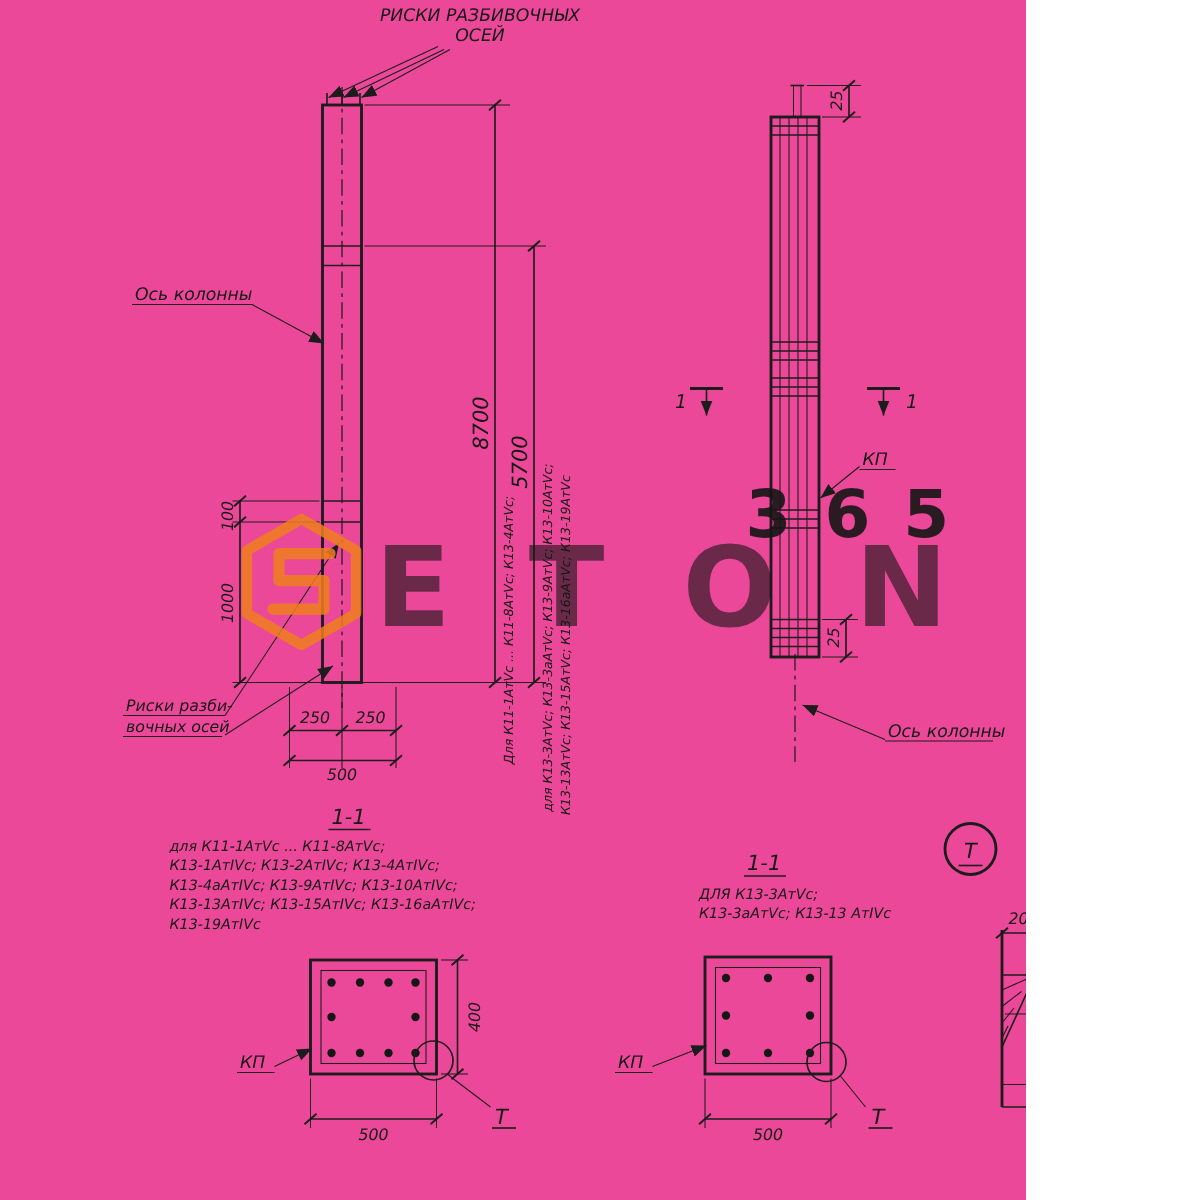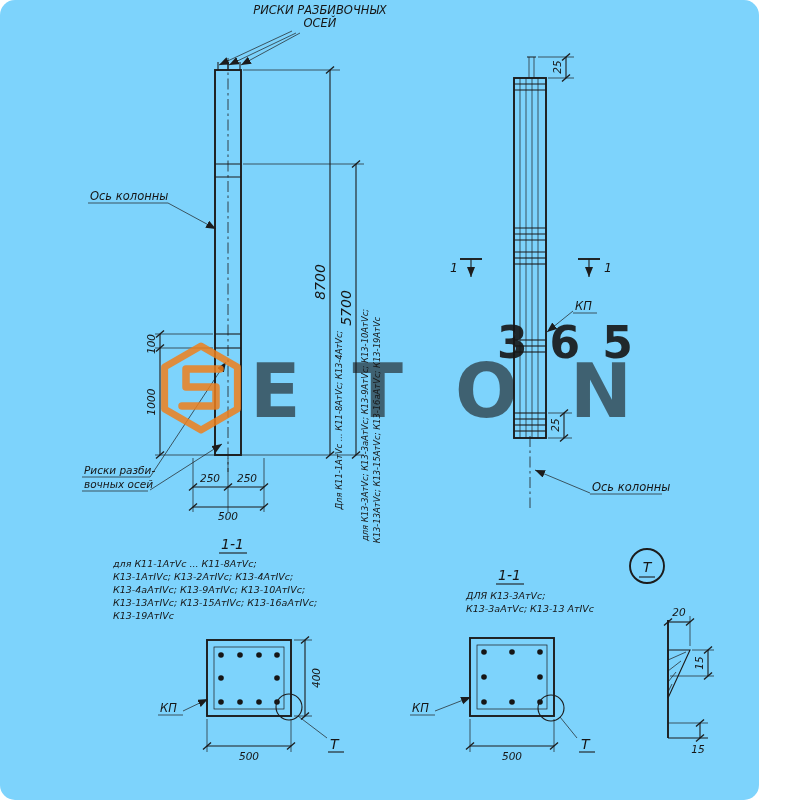--- a/index.html
+++ b/index.html
@@ -1,16 +1,16 @@
 <!DOCTYPE html>
 <html><head>
 <meta charset="utf-8">
 <style>
   html,body { margin:0; padding:0; background:#ffffff; }
-  .canvas { position:relative; width:759px; height:800px; background:#7dd3fc; overflow:hidden;border-radius:15px; }
+  .canvas { position:relative; width:684px; height:800px; background:#ec4899; overflow:hidden; }
   svg { position:absolute; left:0; top:0; }
   svg text { font-family:"DejaVu Sans", sans-serif; font-style:italic; fill:#161616; }
   .s8  { font-size:8.4px; }
   .s9  { font-size:9.5px; }
   .s10 { font-size:10.5px; }
   .s11 { font-size:11.5px; }
   .s12 { font-size:12.5px; }
   .s13 { font-size:14px; }
   .mid { text-anchor:middle; }
   .ln { stroke:#1c1c1c; stroke-width:1.1; fill:none; }

